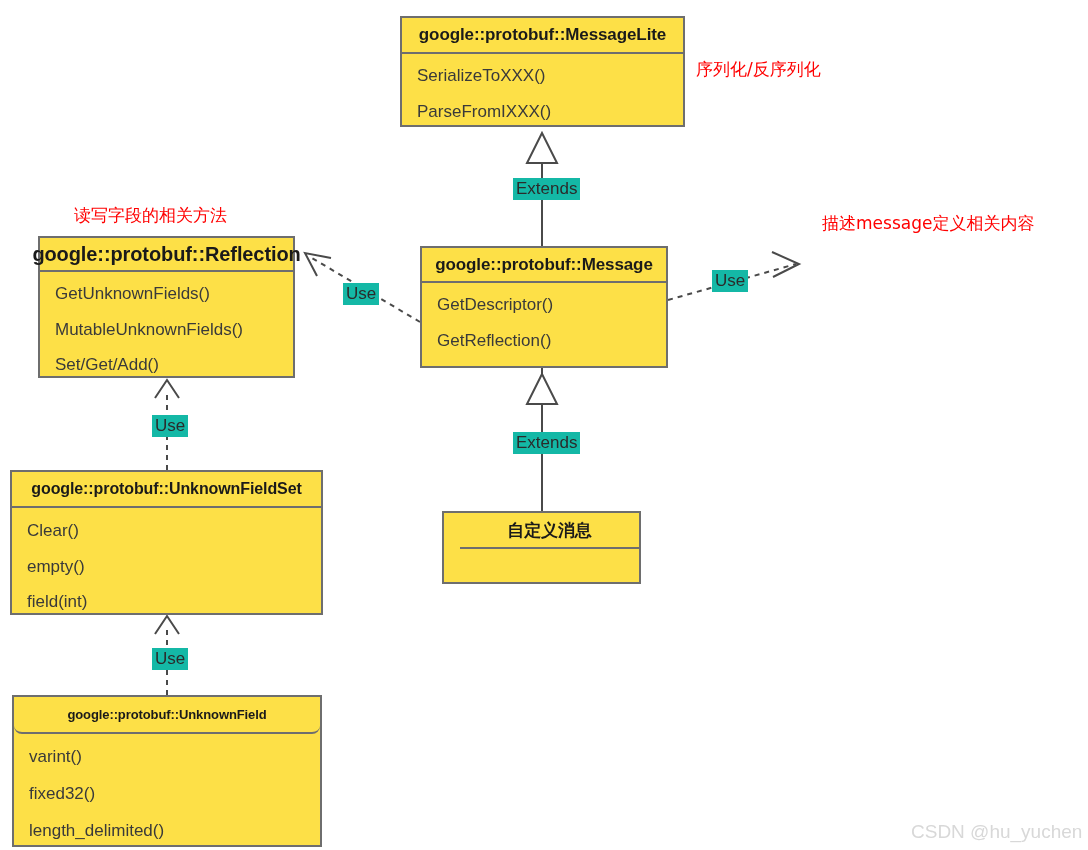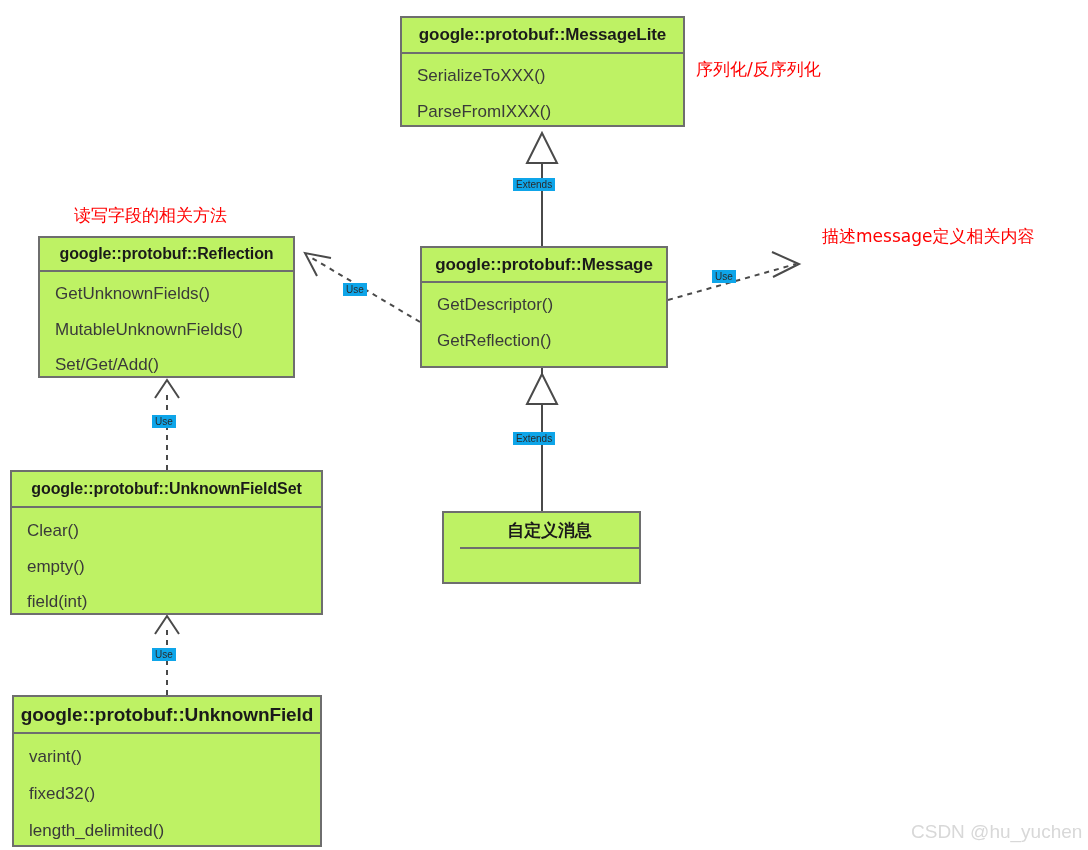--- a/index.html
+++ b/index.html
@@ -19,21 +19,21 @@
     width: 1088px;
     height: 850px;
     background: #ffffff;
   }
 
   
   .uml-box {
     position: absolute;
     box-sizing: border-box;
     border: 2px solid #6e6e6e;
-    background: #bef264;
+    background: #fde047;
     z-index: 3;
   }
   .uml-title {
     box-sizing: border-box;
     border-bottom: 2px solid #6e6e6e;
     text-align: center;
     font-weight: bold;
     color: #1a1a1a;
     font-size: 17px;
     letter-spacing: -0.1px;
@@ -63,23 +63,23 @@
   .conn-line {
     position: absolute;
     background: #4a4a4a;
     z-index: 1;
   }
   .conn-vert {
     width: 2px;
   }
   .conn-label {
     position: absolute;
-    background: #0ea5e9;
+    background: #14b8a6;
     color: #2b2b2b;
-    font-size: 10px;
+    font-size: 17px;
     padding: 1px 3px;
     z-index: 4;
     white-space: nowrap;
   }
   .svg-layer {
     position: absolute;
     left: 0;
     top: 0;
     width: 1088px;
     height: 850px;
@@ -160,21 +160,21 @@
 
   <div class="uml-box" style="left:400px; top:16px; width:285px; height:111px;">
     <div class="uml-title" style="height:36px;">google::protobuf::MessageLite</div>
     <div class="uml-body">
       <div class="uml-row" style="height:36px;">SerializeToXXX()</div>
       <div class="uml-row" style="height:35px;">ParseFromIXXX()</div>
     </div>
   </div>
 
   <div class="uml-box" style="left:38px; top:236px; width:257px; height:142px;">
-    <div class="uml-title" style="height:34px; font-size:16px;">google::protobuf::Reflection</div>
+    <div class="uml-title" style="height:34px; font-size:20px;">google::protobuf::Reflection</div>
     <div class="uml-body">
       <div class="uml-row" style="height:36px;">GetUnknownFields()</div>
       <div class="uml-row" style="height:36px;">MutableUnknownFields()</div>
       <div class="uml-row" style="height:34px;">Set/Get/Add()</div>
     </div>
   </div>
 
   <div class="uml-box" style="left:420px; top:246px; width:248px; height:122px;">
     <div class="uml-title" style="height:35px;">google::protobuf::Message</div>
     <div class="uml-body">
@@ -187,34 +187,34 @@
   <div class="uml-box" style="left:10px; top:470px; width:313px; height:145px;">
     <div class="uml-title" style="height:36px; font-size:16px;">google::protobuf::UnknownFieldSet</div>
     <div class="uml-body">
       <div class="uml-row" style="height:37px;">Clear()</div>
       <div class="uml-row" style="height:36px;">empty()</div>
       <div class="uml-row" style="height:34px;">field(int)</div>
     </div>
   </div>
 
   <div class="uml-box" style="left:12px; top:695px; width:310px; height:152px;">
-    <div class="uml-title" style="height:37px; font-size:19px;">google::protobuf::UnknownField</div>
+    <div class="uml-title" style="height:37px; font-size:13px;border-radius:8px;">google::protobuf::UnknownField</div>
     <div class="uml-body">
       <div class="uml-row" style="height:37px;">varint()</div>
       <div class="uml-row" style="height:37px;">fixed32()</div>
       <div class="uml-row" style="height:37px;">length_delimited()</div>
     </div>
   </div>
 
   <div class="uml-box" style="left:442px; top:511px; width:199px; height:73px;">
     <div class="uml-title" style="height:36px; font-family:'DejaVu Sans', sans-serif;margin-left:16px;">自定义消息</div>
     <div class="uml-body empty" style="height:33px;"></div>
   </div>
 
   <div class="annot" style="left:696px; top:58px; font-family:'DejaVu Sans', sans-serif;">序列化/反序列化</div>
 
   <div class="annot" style="left:74px; top:204px; font-family:'DejaVu Sans', sans-serif;">读写字段的相关方法</div>
 
-  <div class="annot" style="left:822px; top:212px; font-family:'DejaVu Sans', sans-serif;margin-top:13px;">描述message定义相关内容</div>
+  <div class="annot" style="left:822px; top:212px; font-family:'DejaVu Sans', sans-serif;">描述message定义相关内容</div>
 
   <div class="watermark" style="left:903px; top:821px;">CSDN @hu_yuchen</div>
 
 </div>
 
 </body></html>

